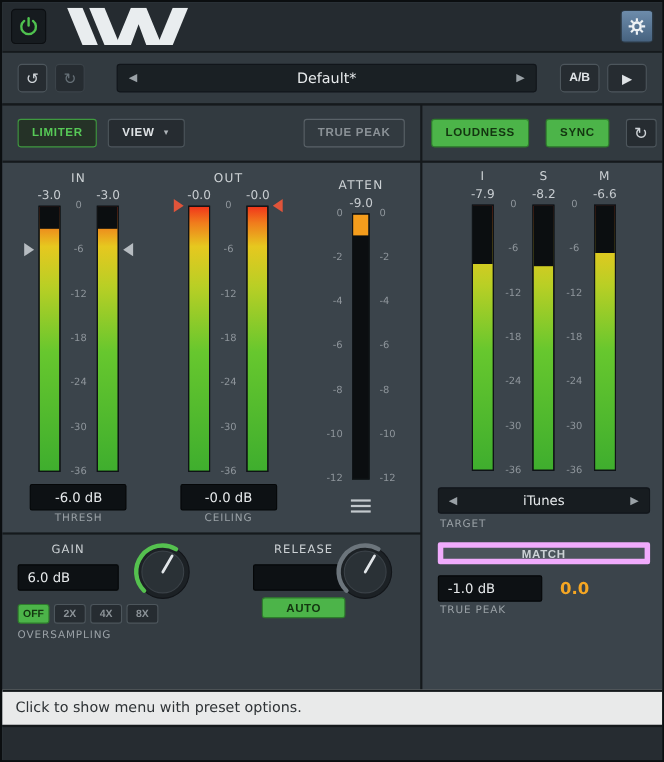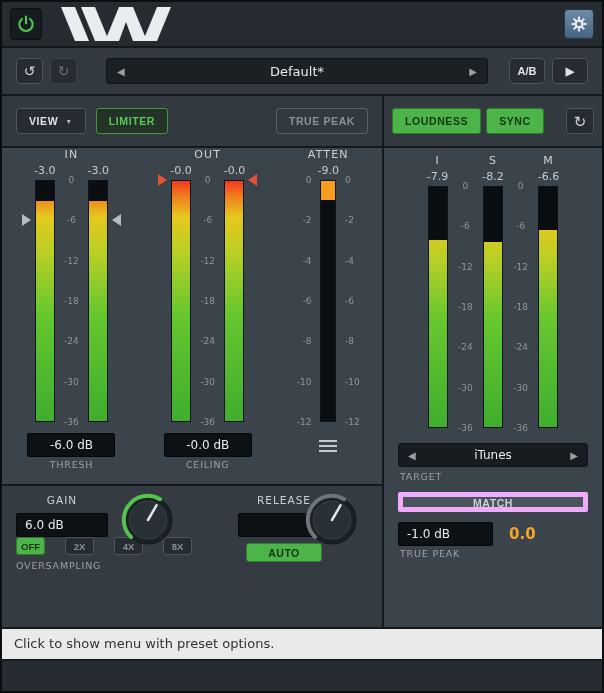--- a/index.html
+++ b/index.html
@@ -27,23 +27,23 @@
   .preset-display{flex:1;height:26px;margin:0 14px 0 22px;background:#1a2024;border:1px solid #11151a;
     border-radius:3px;display:flex;align-items:center;padding:0 10px;cursor:pointer;}
   .preset-display .arrow{color:#9aa1a6;font-size:10px;cursor:pointer;}
   .preset-display .pname{flex:1;text-align:center;font-size:13px;color:#e8ebed;}
   .smallbtn{height:26px;min-width:36px;padding:0 7px;background:#262c31;border:1px solid #4d565c;border-radius:4px;
     color:#dfe3e6;font-size:11px;font-weight:bold;cursor:pointer;}
   
   .main{display:grid;grid-template-columns:380px 1fr;grid-template-rows:50px 336px 1fr;gap:2px;
     background:#15191c;border-top:2px solid #15191c;height:533px;flex:0 0 auto;}
   .left-toolbar{grid-column:1;grid-row:1;background:#323a40;display:flex;align-items:center;padding:0 14px;gap:10px;}
-  .right-toolbar{grid-column:2;grid-row:1;background:#323a40;display:flex;align-items:center;padding:0 8px;gap:5px;}
+  .right-toolbar{grid-column:2;grid-row:1;background:#323a40;display:flex;align-items:center;padding:0 8px;gap:15px;}
   .meters-panel{grid-column:1;grid-row:2;background:#3b444b;display:flex;justify-content:space-between;
-    padding:0 20px 0 20px;}
+    padding:0 20px 0 20px;align-items:center;}
   .controls-panel{grid-column:1;grid-row:3;background:#343c42;display:flex;padding:8px 14px 0 14px;justify-content:space-between;}
   .loudness-panel{grid-column:2;grid-row:2/4;background:#3b444b;padding:6px 14px 0 14px;}
   
   .tbtn{height:26px;padding:0 12px;border-radius:3px;font-size:10.5px;font-weight:bold;letter-spacing:.6px;cursor:pointer;}
   .tbtn.ghostdark{background:#262c31;border:1px solid #4d565c;color:#dfe3e6;display:flex;align-items:center;gap:7px;}
   .tbtn .caret{font-size:7px;color:#aeb4b9;}
   .tbtn.green-outline{background:#253227;border:1px solid #3f9a3f;color:#57c957;}
   .tbtn.ghost{background:transparent;border:1px solid #5a6268;color:#8b9297;}
   .tbtn.green{background:#4cb449;border:1px solid #2e7c2c;color:#133510;}
   .refreshbtn{width:28px;height:26px;margin-left:auto;background:#262c31;border:1px solid #4d565c;border-radius:3px;
@@ -93,21 +93,21 @@
   .ro .vbox{width:95px;text-align:left;padding-left:8px;}
   .live{color:#f5a623;font-size:15px;font-weight:bold;}
   .ro .caption{text-align:left;margin-left:2px;}
   
   .kblock{width:168px;position:relative;}
   .kblock .klabel{width:92px;height:15px;text-align:center;font-size:10.5px;letter-spacing:1px;color:#ccd1d4;}
   .kblock .vbox{width:92px;text-align:left;padding-left:8px;display:block;margin-top:4px;}
   .kblock .knob{position:absolute;right:8px;top:-2px;cursor:pointer;}
   .autobtn{margin:6px 0 0 8px;width:76px;height:19px;background:#4cb449;border:1px solid #2e7c2c;border-radius:3px;
     color:#133510;font-size:10.5px;font-weight:bold;letter-spacing:.5px;cursor:pointer;}
-  .osrow{display:flex;gap:20px;}
+  .osrow{margin-top:12px;display:flex;gap:4px;}
   .os-btn{width:29px;height:18px;background:#262c31;border:1px solid #4d565c;border-radius:3px;
     color:#8b9297;font-size:9.5px;font-weight:bold;cursor:pointer;}
   .os-btn.active{background:#4cb449;border-color:#2e7c2c;color:#133510;}
   .oslabel{margin-top:5px;font-size:9.5px;letter-spacing:.8px;color:#9aa1a6;}
   .release-block{margin-left:46px;}
   
   .statusbar{height:32px;background:#e9eaea;border-top:2px solid #15191c;color:#2e3235;font-size:13px;
     line-height:30px;padding:0 12px;flex:0 0 auto;cursor:pointer;}
   .footer{flex:1;background:#262c31;border-top:2px solid #15191c;}
 </style>
@@ -155,25 +155,25 @@
       <span class="pname">Default*</span>
       <span class="arrow">▶</span>
     </div>
     <button class="smallbtn">A/B</button>
     <button class="smallbtn">▶</button>
   </div>
 
   <div class="main">
 
     <div class="left-toolbar">
+      <button class="tbtn green-outline">LIMITER</button>
       <button class="tbtn ghostdark">
         <span>VIEW</span>
         <span class="caret">▼</span>
       </button>
-      <button class="tbtn green-outline">LIMITER</button>
       <div class="spacer"></div>
       <button class="tbtn ghost">TRUE PEAK</button>
     </div>
 
     <div class="right-toolbar">
       <button class="tbtn green">LOUDNESS</button>
       <button class="tbtn green">SYNC</button>
       <button class="refreshbtn">↻</button>
     </div>
 

